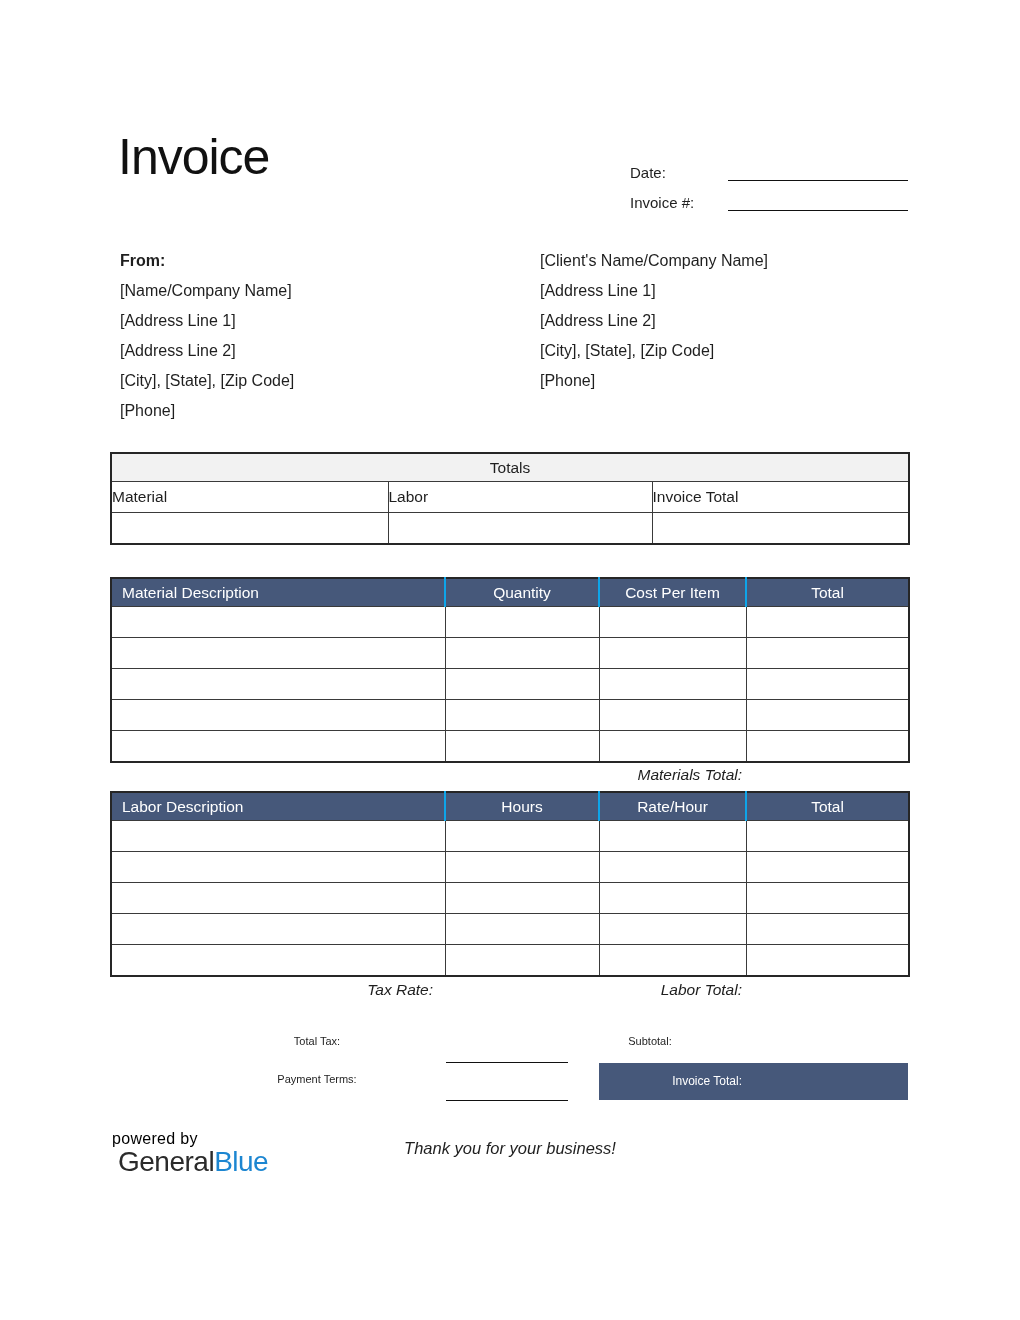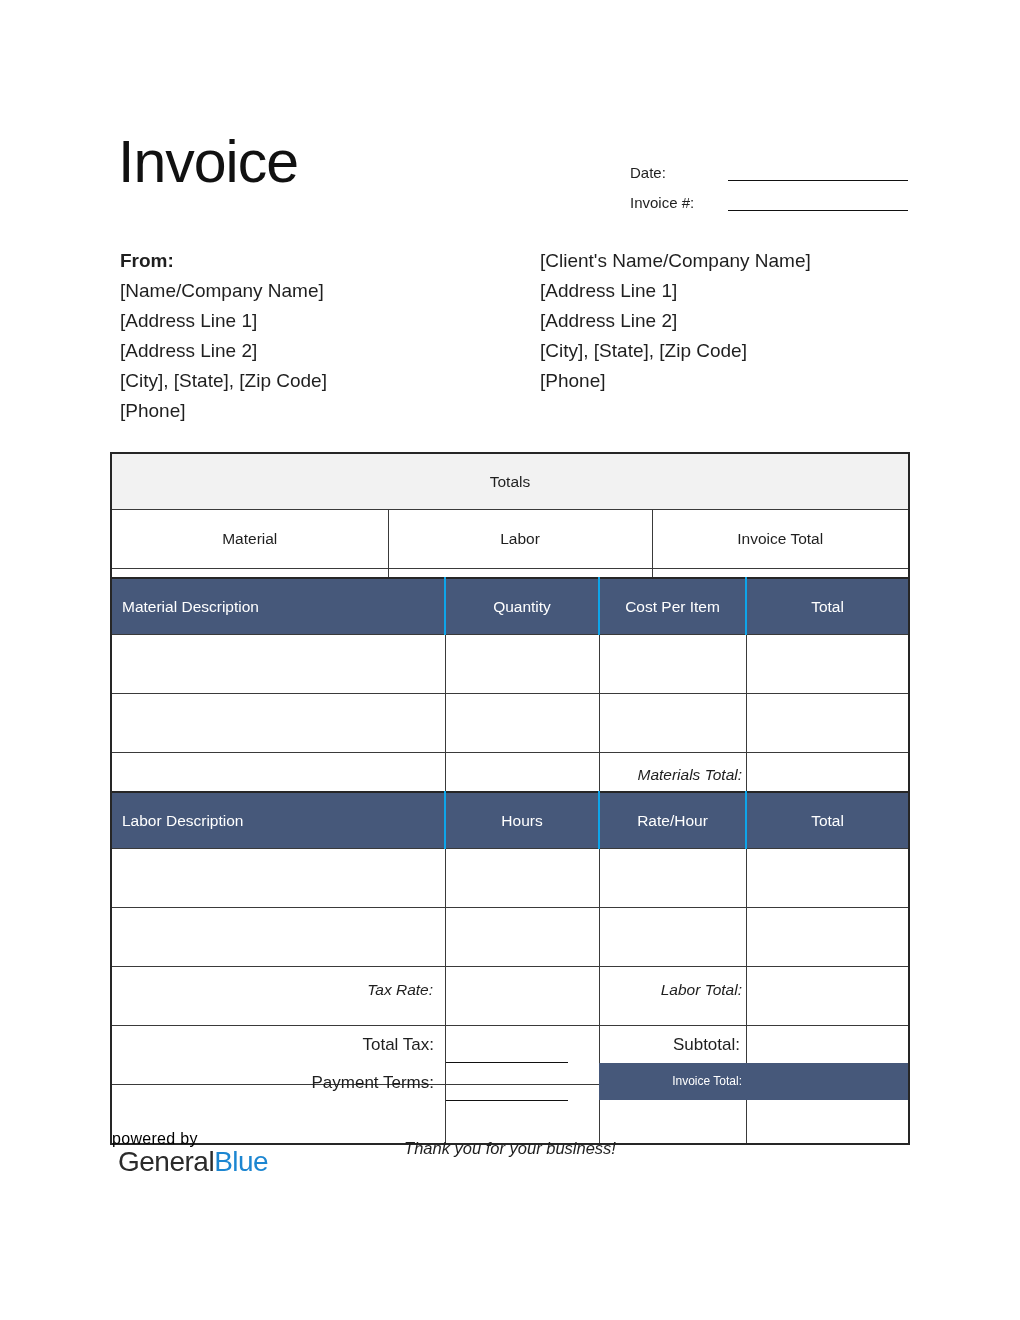--- a/index.html
+++ b/index.html
@@ -1,50 +1,50 @@
 <!DOCTYPE html>
 <html><head>
 <meta charset="utf-8">
 <style>
   html,body{margin:0;padding:0;background:#ffffff;}
   .page{position:relative;width:1020px;height:1320px;background:#fff;overflow:hidden;
         font-family:"Liberation Sans","DejaVu Sans",sans-serif;color:#1f1f1f;}
 
   
-  .title{position:absolute;left:118px;top:128px;margin:0;font-size:59px;font-weight:400;
+  .title{position:absolute;left:118px;top:128px;margin:0;font-size:50px;font-weight:400;
          letter-spacing:-1px;color:#111;}
 
   
   .hdr-field{position:absolute;left:630px;height:22px;font-size:15px;}
   .hdr-label{display:inline-block;width:98px;vertical-align:bottom;}
   .hdr-line{display:inline-block;width:180px;height:21px;border-bottom:1px solid #111;vertical-align:bottom;}
 
   
-  .addr{position:absolute;top:246px;font-size:19px;line-height:30px;}
+  .addr{position:absolute;top:246px;font-size:16px;line-height:30px;}
   .addr .head{font-weight:700;}
   #from{left:120px;} #billto{left:540px;}
 
   
   .tbl{position:absolute;border-collapse:collapse;table-layout:fixed;background:#fff;}
-  .tbl td,.tbl th{border:1px solid #3a3a3a;padding:14px;overflow:hidden;}
+  .tbl td,.tbl th{border:1px solid #3a3a3a;padding:0;overflow:hidden;}
 
   .totals-tbl{left:110px;top:452px;width:798px;border:2px solid #262626;font-size:15.5px;}
   .totals-tbl .t-title td{height:27px;background:#f2f2f2;text-align:center;}
-  .totals-tbl .t-cols td{height:30px;text-align:center;}
+  .totals-tbl .t-cols td{height:30px;text-align:left;}
   .totals-tbl .t-vals td{height:30px;}
 
   .items-tbl{left:110px;width:798px;border:2px solid #262626;font-size:15.5px;}
   #materials{top:577px;} #labor{top:791px;}
   .items-tbl th{background:#46587a;color:#ffffff;height:27px;font-weight:400;text-align:center;}
   .items-tbl th.desc{text-align:left;padding-left:10px;}
   .items-tbl th + th{border-left:2px solid #0ea5e9;}
   .items-tbl td{height:30px;}
 
   .lbl-italic{position:absolute;font-style:italic;font-size:15.5px;text-align:right;width:200px;}
-  .sum-lbl{position:absolute;font-size:17px;text-align:right;}
+  .sum-lbl{position:absolute;font-size:11px;text-align:center;}
   .fill-line{position:absolute;border-bottom:1px solid #111;height:22px;width:122px;left:446px;}
 
   .inv-total-bar{position:absolute;left:599px;top:1063px;width:309px;height:37px;background:#46587a;
                  color:#fff;font-size:12px;line-height:37px;text-align:right;box-sizing:border-box;
                  padding-right:166px;}
 
   .powered{position:absolute;left:112px;top:1130px;font-size:16px;color:#000000;letter-spacing:0.3px;}
   .brand{position:absolute;left:118px;top:1146px;font-size:28px;letter-spacing:-0.5px;}
   .brand .g{color:#2b2b2b;} .brand .b{color:#1c86d1;}
   .thanks{position:absolute;left:0;top:1139px;width:1020px;text-align:center;

